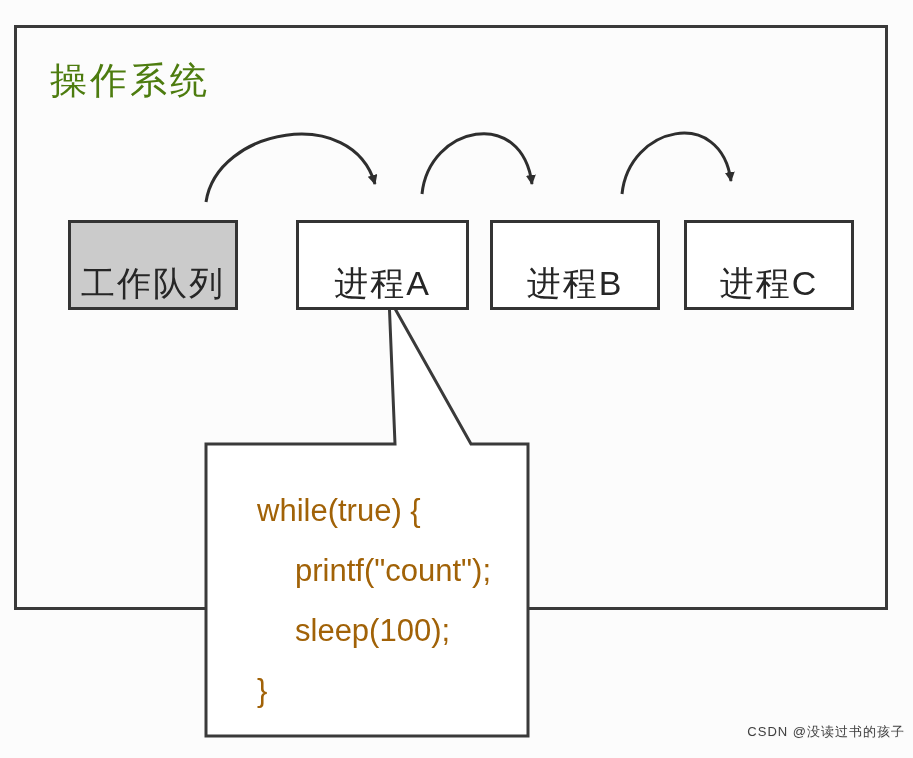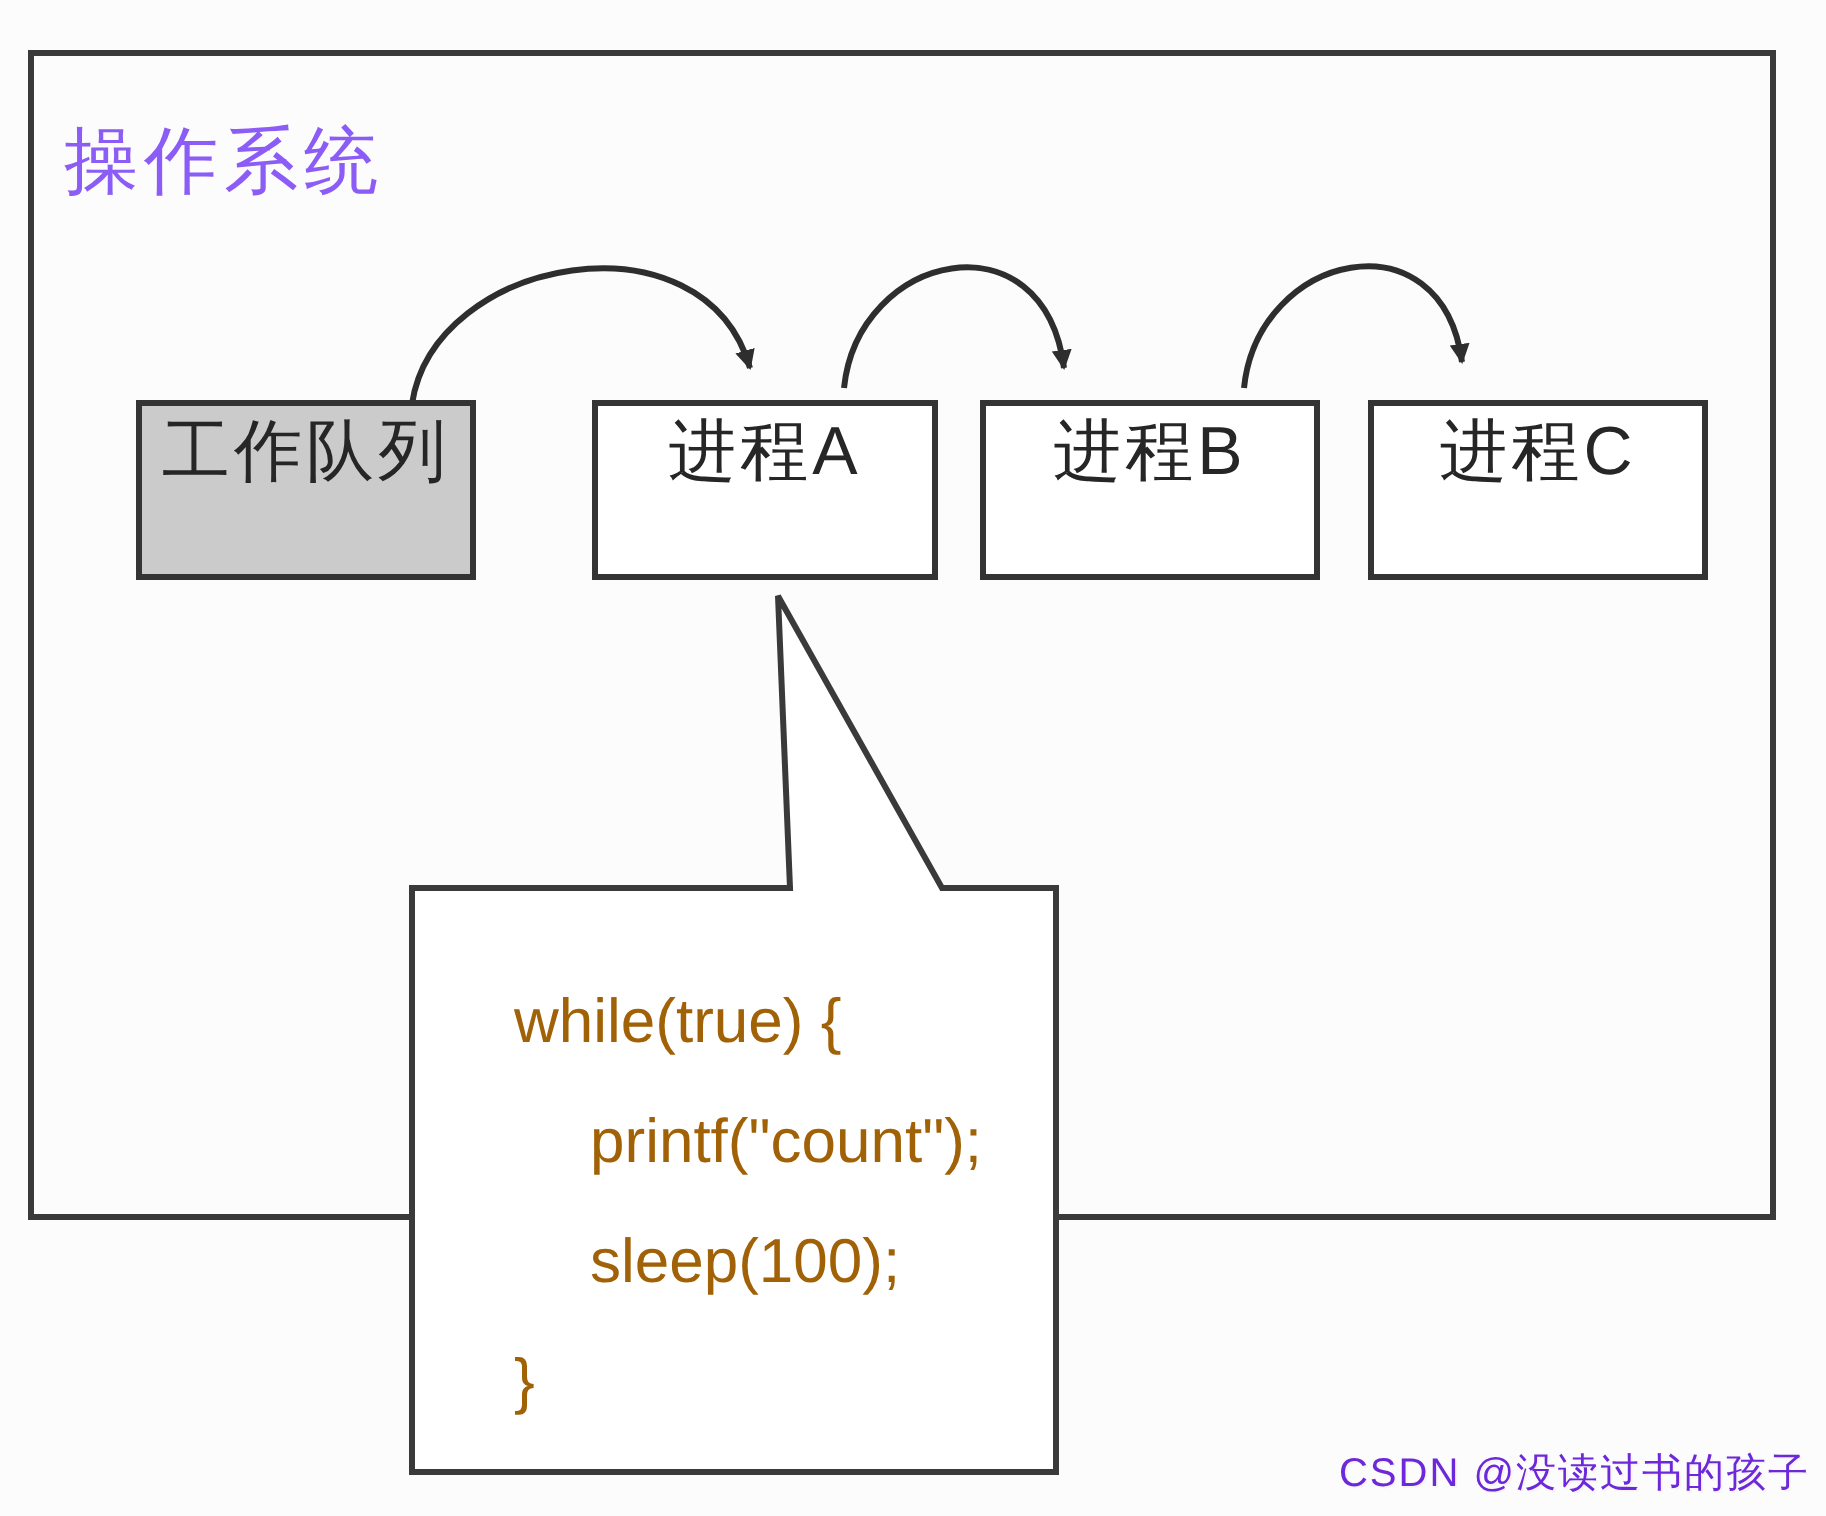--- a/index.html
+++ b/index.html
@@ -17,24 +17,24 @@
   .os-box {
     position: absolute;
     left: 14px; top: 25px;
     width: 874px; height: 585px;
     border: 3px solid #3a3a3a;
     background: transparent;
   }
 
   .os-label {
     position: absolute;
-    left: 32px; top: 56px;
+    left: 50px; top: 56px;
     font-size: 37px;
     letter-spacing: 3px;
-    color: #8b5cf6;
+    color: #4d7c0f;
   }
 
   svg.overlay {
     position: absolute;
     left: 0; top: 0;
     width: 913px; height: 758px;
     pointer-events: none;
   }
 
   .arc {
@@ -45,26 +45,26 @@
 
   .callout-shape {
     fill: #ffffff;
     stroke: #3a3a3a;
     stroke-width: 3;
     stroke-linejoin: miter;
   }
 
   .node {
     position: absolute;
-    top: 200px;
+    top: 220px;
     height: 90px;
     border: 3px solid #343434;
     background: #ffffff;
     display: flex;
-    align-items: flex-start;
+    align-items: flex-end;
     justify-content: center;
     font-size: 34px;
     letter-spacing: 2px;
     color: #262626;
   }
   .node-queue { left: 68px;  width: 170px; background: #cbcbcb; }
   .node-pa    { left: 296px; width: 173px; }
   .node-pb    { left: 490px; width: 170px; }
   .node-pc    { left: 684px; width: 170px; }
 
@@ -75,22 +75,22 @@
     font-size: 31px;
     line-height: 60px;
     color: #a16207;
     white-space: nowrap;
   }
   .code-line.indent { padding-left: 38px; }
 
   .watermark {
     position: absolute;
     right: 8px; top: 723px;
-    font-size: 20px;
-    color: #6d28d9;
+    font-size: 13px;
+    color: #404040;
     letter-spacing: 1px;
     text-shadow: 1px 1px 0 #f5f5f5;
   }
 </style>
 </head>
 <body>
 
 <div class="stage">
 
   <div class="os-box"></div>

